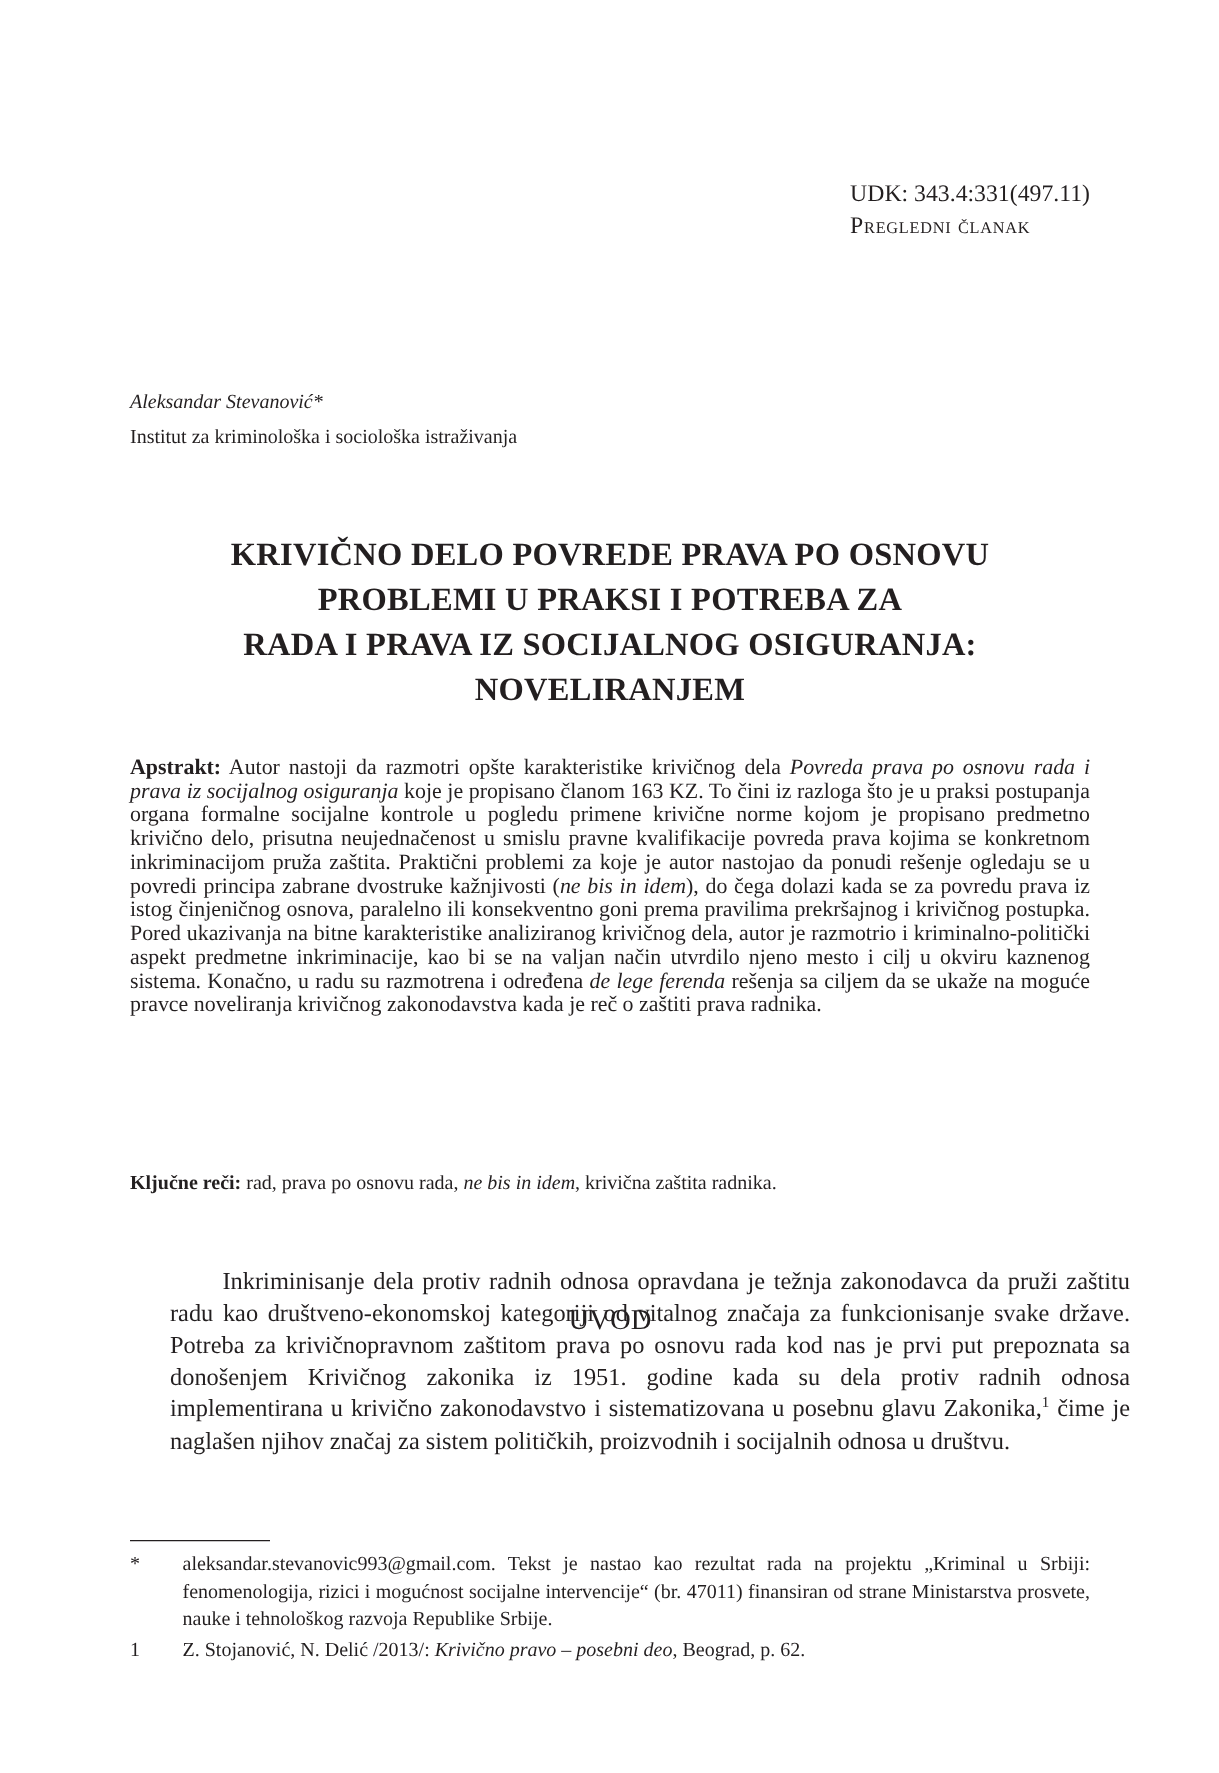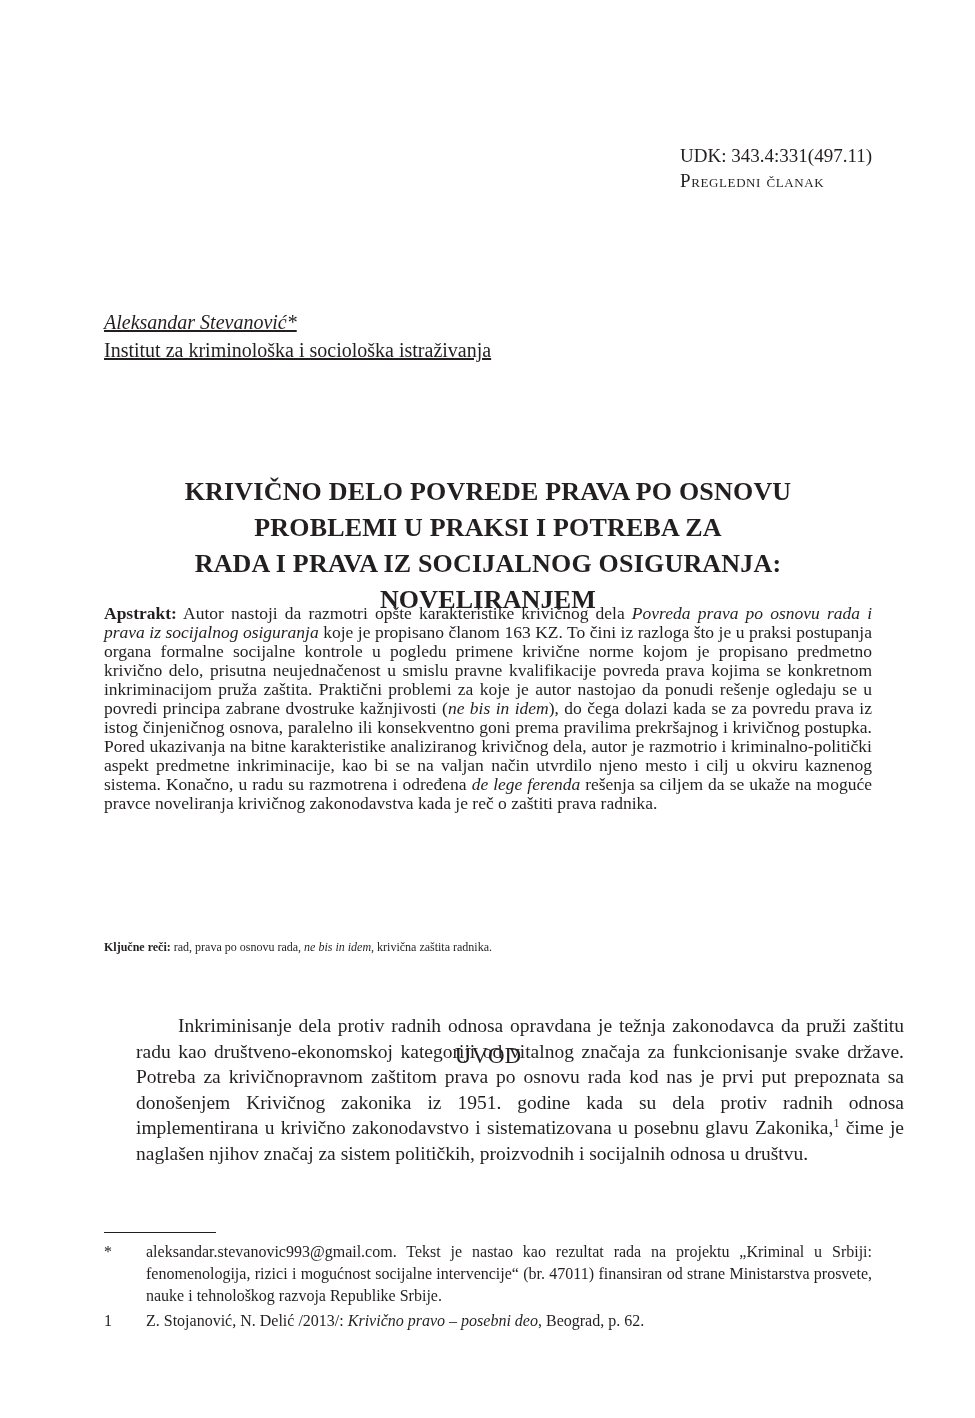--- a/index.html
+++ b/index.html
@@ -30,54 +30,52 @@
       line-height: 24.5px;
     }
     .meta .sc {
       font-variant: small-caps;
       letter-spacing: 0.6px;
     }
     .author-block {
       position: absolute;
       top: 308px;
       left: 0;
-      font-size: 20px;
+      font-size: 16px;
       line-height: 28px;
-      text-decoration: underline;
     }
     .author-name { font-style: italic; }
     .title {
       position: absolute;
       top: 426px;
       left: 0;
       width: 768px;
       text-align: center;
       font-weight: bold;
       font-size: 26px;
       line-height: 36px;
       letter-spacing: 0.2px;
-      margin-top: 48px;
     }
     .abstract {
       position: absolute;
       top: 604px;
       left: 0;
       width: 768px;
       font-size: 17.5px;
       line-height: 19px;
       text-align: justify;
     }
     .abstract b, .keywords b { font-weight: bold; }
     .abstract i, .keywords i, .footnote i { font-style: italic; }
     .keywords {
       position: absolute;
       top: 935px;
       left: 0;
       width: 768px;
-      font-size: 12px;
+      font-size: 16px;
       line-height: 24px;
     }
     .section-heading {
       position: absolute;
       top: 1041px;
       left: 0;
       width: 768px;
       text-align: center;
       font-size: 23px;
       line-height: 30px;

